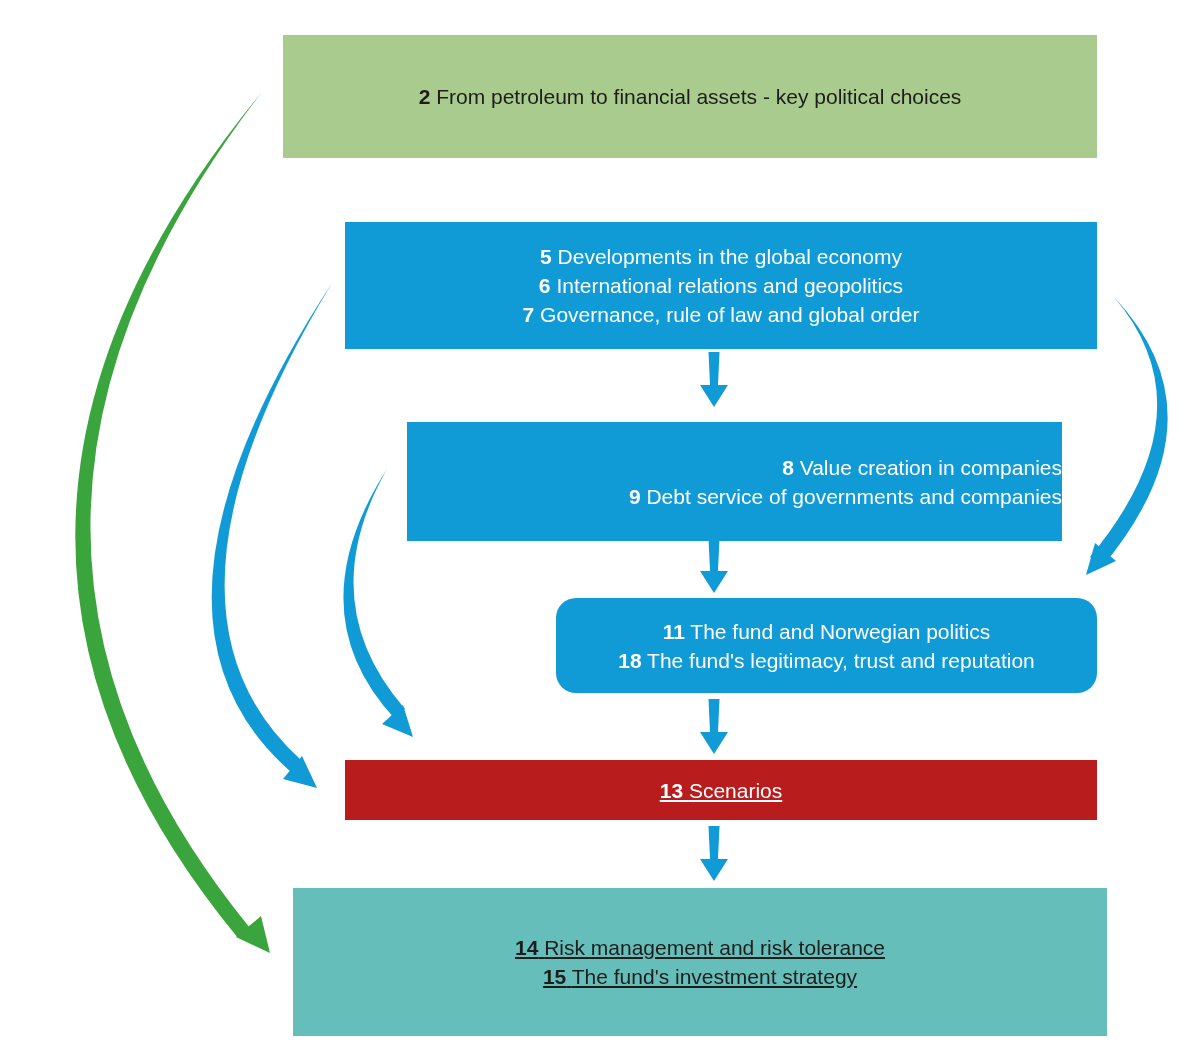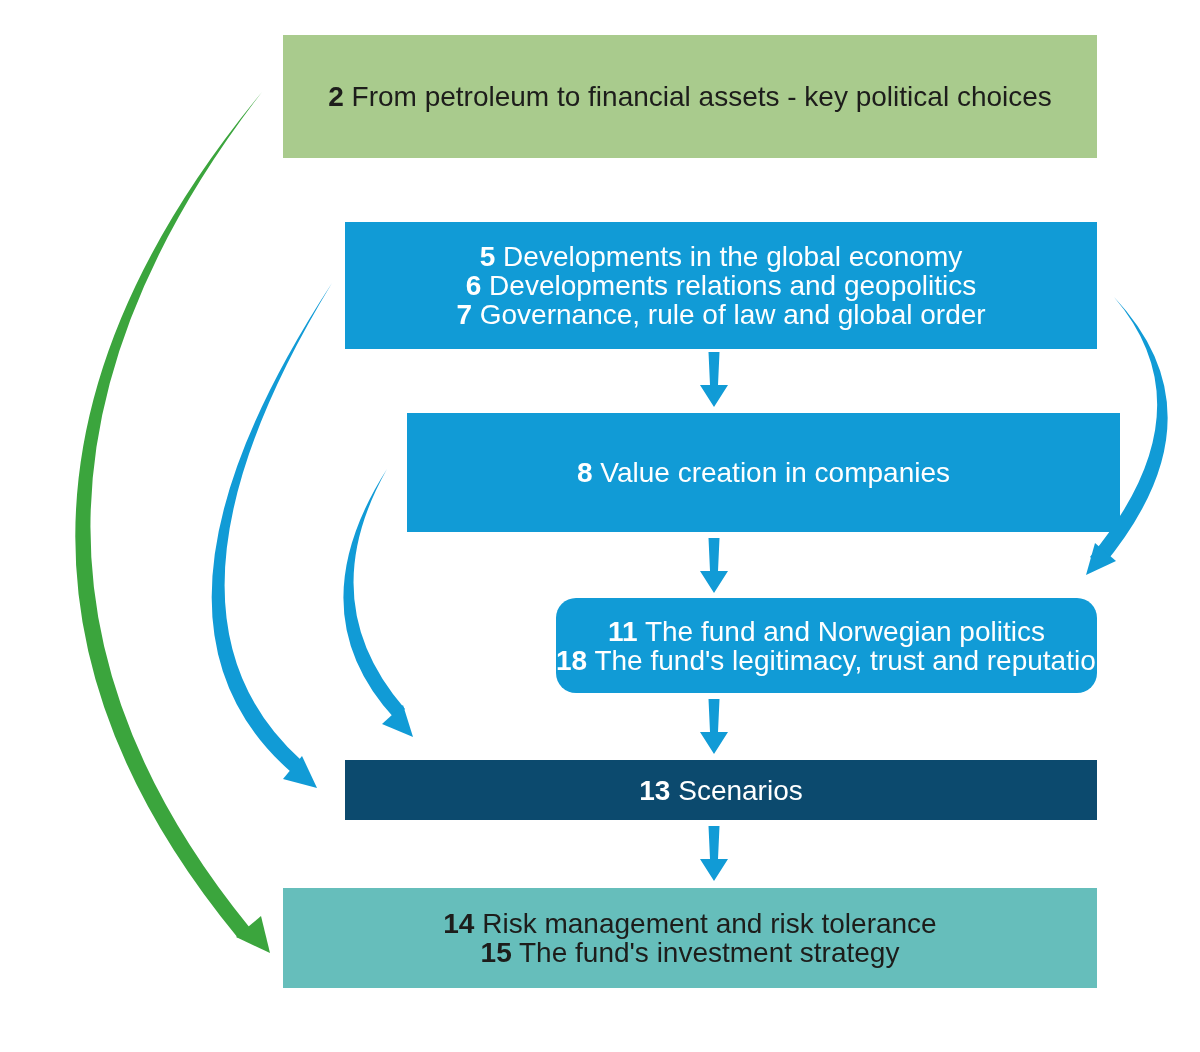--- a/index.html
+++ b/index.html
@@ -1,27 +1,27 @@
 <!DOCTYPE html>
 <html><head>
 <meta charset="utf-8">
 <style>
   html,body{margin:0;padding:0;}
   body{font-family:"Liberation Sans","DejaVu Sans",sans-serif;}
   .canvas{position:relative;width:1200px;height:1052px;overflow:hidden;}
   .arrow-layer{position:absolute;left:0;top:0;width:1200px;height:1052px;pointer-events:none;}
   .box{position:absolute;display:flex;flex-direction:column;justify-content:center;text-align:center;}
-  .line{font-size:28px;line-height:29px;white-space:nowrap;}
+  .line{font-size:21px;line-height:29px;white-space:nowrap;}
   .num{font-weight:700;}
   .box-intro{left:283px;top:35px;width:814px;height:123px;}
   .box-global{left:345px;top:222px;width:752px;height:127px;}
-  .box-markets{left:407px;top:413px;width:713px;height:119px;}
+  .box-markets{left:407px;top:422px;width:655px;height:119px;align-items:flex-end;}
   .box-fund{left:556px;top:598px;width:541px;height:95px;border-radius:20px;}
   .box-scenarios{left:345px;top:760px;width:752px;height:60px;}
-  .box-strategy{left:283px;top:888px;width:814px;height:100px;}
+  .box-strategy{left:293px;top:888px;width:814px;height:148px;text-decoration:underline;}
 </style>
 </head>
 <body>
 
 <div class="canvas" style="background-color: rgb(255, 255, 255);">
 
   <svg class="arrow-layer" viewBox="0 0 1200 1052" xmlns="http://www.w3.org/2000/svg">
 
     <g fill="#3BA53D">
       <path d="M262 92 Q-99 529 238 938 L250 928 Q-75 529 262 92 Z"></path>
@@ -64,47 +64,51 @@
     </div>
   </div>
 
   <div class="box box-global" style="background-color: rgb(17, 155, 214); color: rgb(255, 255, 255);">
     <div class="line">
       <span class="num">5</span>
       <span>Developments in the global economy</span>
     </div>
     <div class="line">
       <span class="num">6</span>
-      <span>Developments relations and geopolitics</span>
+      <span>International relations and geopolitics</span>
     </div>
     <div class="line">
       <span class="num">7</span>
       <span>Governance, rule of law and global order</span>
     </div>
   </div>
 
   <div class="box box-markets" style="background-color: rgb(17, 155, 214); color: rgb(255, 255, 255);">
     <div class="line">
       <span class="num">8</span>
       <span>Value creation in companies</span>
+    </div>
+    <div class="line">
+      <span class="num">9</span>
+      <span>Debt service of governments and companies</span>
     </div>
   </div>
 
   <div class="box box-fund" style="background-color: rgb(17, 155, 214); color: rgb(255, 255, 255);">
     <div class="line">
       <span class="num">11</span>
       <span>The fund and Norwegian politics</span>
     </div>
     <div class="line">
       <span class="num">18</span>
       <span>The fund's legitimacy, trust and reputation</span>
     </div>
   </div>
 
-  <div class="box box-scenarios" style="background-color: #0c4a6e; color: rgb(255, 255, 255);">
+  <div class="box box-scenarios" style="background-color: #b91c1c; color: rgb(255, 255, 255); text-decoration: underline;">
     <div class="line">
       <span class="num">13</span>
       <span>Scenarios</span>
     </div>
   </div>
 
   <div class="box box-strategy" style="background-color: rgb(102, 190, 187); color: rgb(29, 29, 27);">
     <div class="line">
       <span class="num">14</span>
       <span>Risk management and risk tolerance</span>

